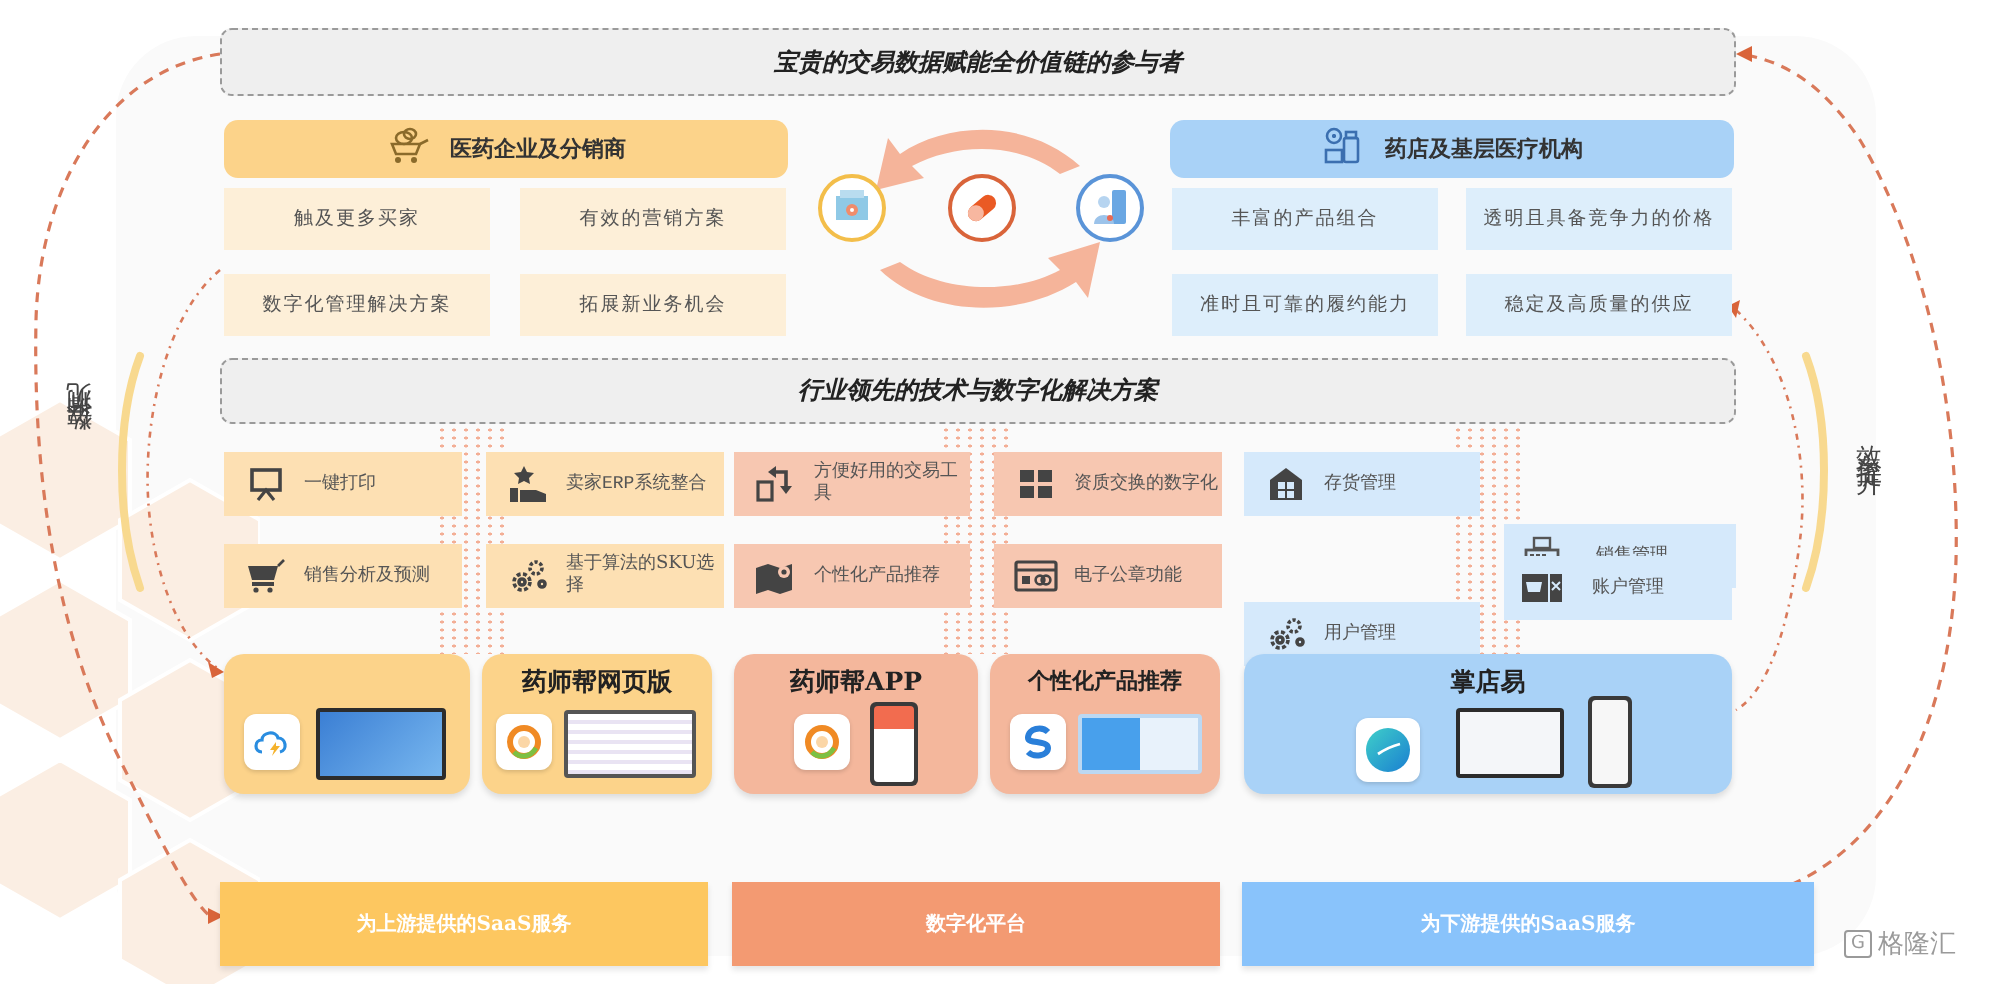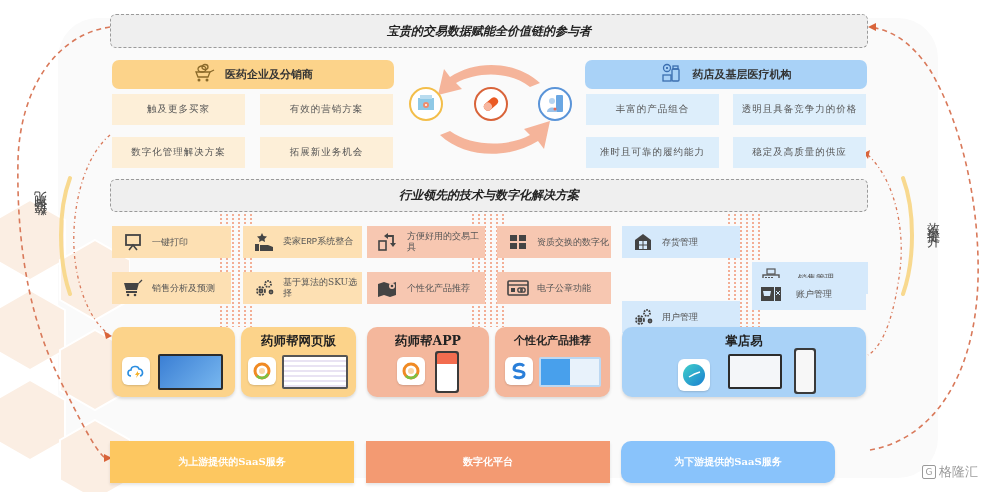--- a/index.html
+++ b/index.html
@@ -47,21 +47,21 @@
   .app-ico { position: absolute; width: 28px; height: 28px; background: #fff; border-radius: 6px; display: flex; align-items: center; justify-content: center; box-shadow: 0 1px 2px rgba(0,0,0,0.15); }
   .screen { position: absolute; background: #2c2c2c; border-radius: 2px; padding: 2px; }
   .screen .inner { width: 100%; height: 100%; }
   .phone { position: absolute; background: #3a3a3a; border-radius: 3px; padding: 2px; }
   .phone .inner { width: 100%; height: 100%; border-radius: 2px; }
 
   .bottom-bar { position: absolute; top: 441px; height: 42px; display: flex; align-items: center; justify-content: center;
                 font-family: "DejaVu Serif", serif; font-weight: bold; font-size: 10px; color: #fff; box-shadow: 0 2px 3px rgba(0,0,0,0.1); }
   .bb-1 { left: 110px; width: 244px; background: #fdc760; }
   .bb-2 { left: 366px; width: 244px; background: #f39a72; }
-  .bb-3 { left: 621px; width: 214px; background: #89c3fb; border-radius: 10px; }
+  .bb-3 { left: 621px; width: 286px; background: #89c3fb; }
 
   .side-label { position: absolute; writing-mode: vertical-rl; font-family: "DejaVu Serif", serif; font-size: 13px; color: #444; letter-spacing: 4px; }
   .side-left { left: 32px; top: 210px; transform: rotate(180deg); }
   .side-right { left: 924px; top: 212px; }
 
   .watermark { position: absolute; left: 922px; top: 463px; font-family: "DejaVu Sans", sans-serif; font-size: 13px; color: #9a9a9a; display: flex; align-items: center; gap: 3px; }
   .watermark .wm-box { width: 14px; height: 14px; border: 1.5px solid #9a9a9a; border-radius: 2px; font-size: 9px; display: flex; align-items: center; justify-content: center; }
 </style>
 </head>
 <body>

